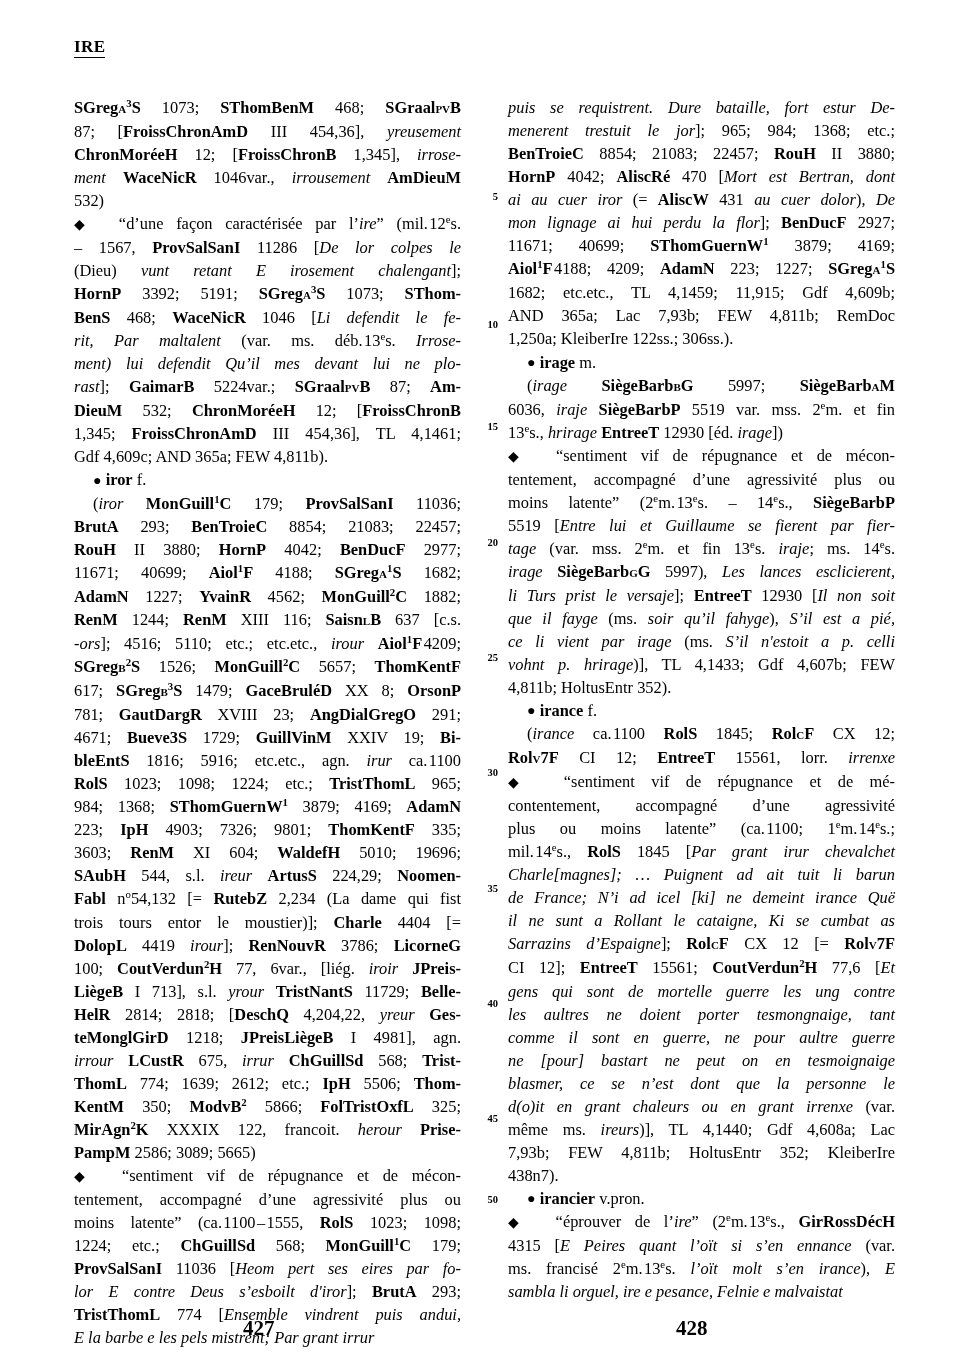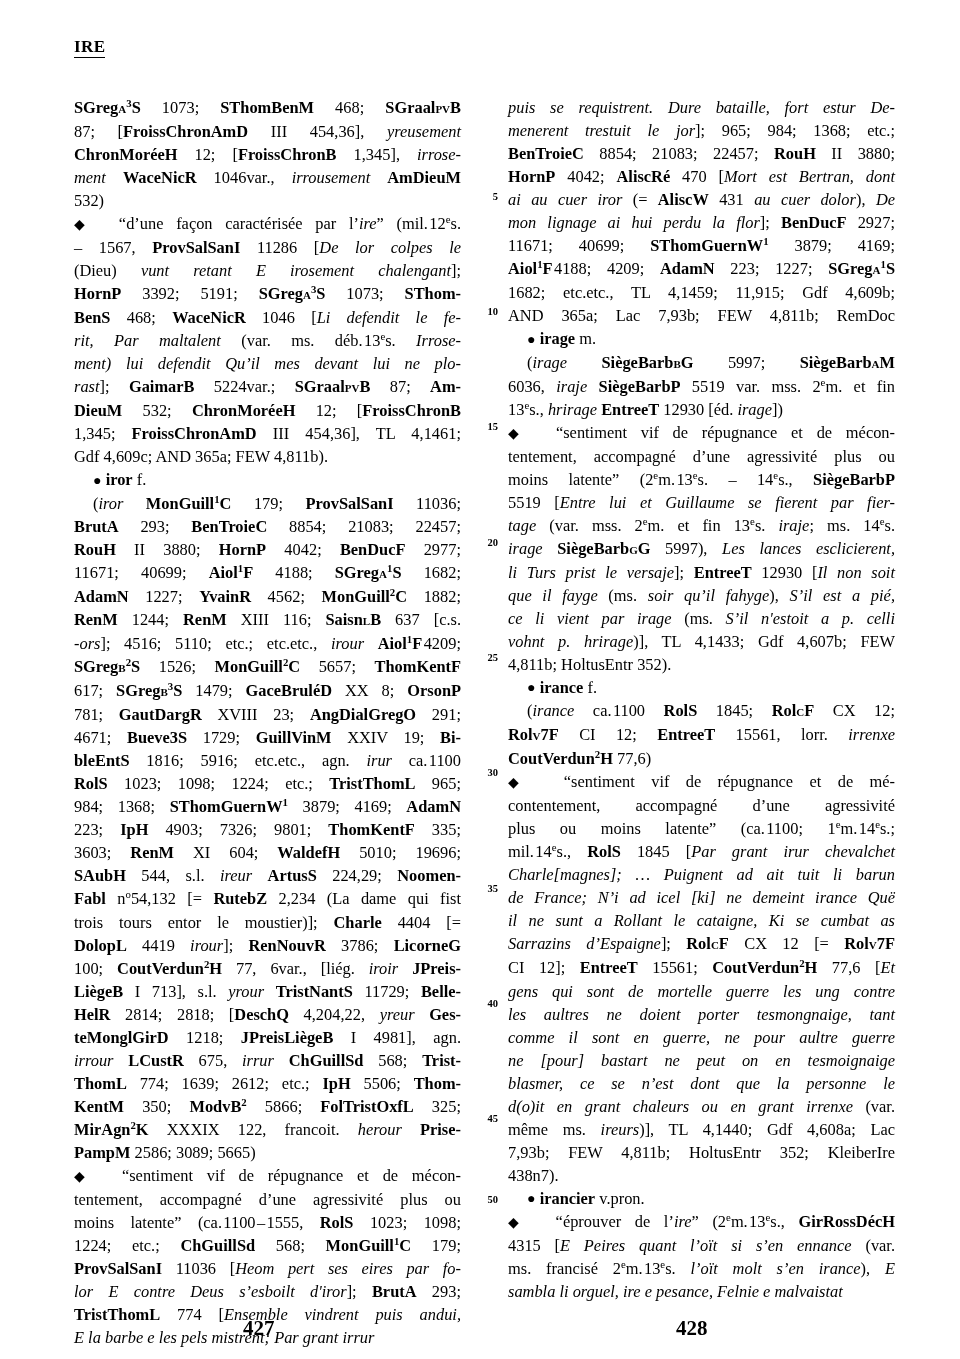--- a/index.html
+++ b/index.html
@@ -186,21 +186,21 @@
       <span class="ln j">1224; etc.; <span class="bd">ChGuillSd</span> 568; <span class="bd">MonGuill<sup>1</sup>C</span> 179;</span>
       <span class="ln j"><span class="bd">ProvSalSanI</span> 11036 [<i>Heom pert ses eires par fo-</i></span>
       <span class="ln j"><i>lor E contre Deus s’esboilt d'iror</i>]; <span class="bd">BrutA</span> 293;</span>
       <span class="ln j"><span class="bd">TristThomL</span> 774 [<i>Ensemble vindrent puis andui,</i></span>
       <span class="ln last"><i>E la barbe e les pels mistrent; Par grant irrur</i></span>
     </p>
   </div>
 
   <div class="linenums">
     <span class="linenum" style="top:96px;">5</span>
-    <span class="linenum" style="top:211px;margin-left:28px;">10</span>
+    <span class="linenum" style="top:224px;margin-left:28px;">10</span>
     <span class="linenum" style="top:326px;margin-left:6px;">15</span>
     <span class="linenum" style="top:442px;">20</span>
     <span class="linenum" style="top:557px;">25</span>
     <span class="linenum" style="top:672px;">30</span>
     <span class="linenum" style="top:788px;">35</span>
     <span class="linenum" style="top:903px;">40</span>
     <span class="linenum" style="top:1018px;">45</span>
     <span class="linenum" style="top:1099px;">50</span>
   </div>
 
@@ -209,39 +209,39 @@
       <span class="ln j"><i>puis se requistrent. Dure bataille, fort estur De-</i></span>
       <span class="ln j"><i>menerent trestuit le jor</i>]; 965; 984; 1368; etc.;</span>
       <span class="ln j"><span class="bd">BenTroieC</span> 8854; 21083; 22457; <span class="bd">RouH</span> II 3880;</span>
       <span class="ln j"><span class="bd">HornP</span> 4042; <span class="bd">AliscRé</span> 470 [<i>Mort est Bertran, dont</i></span>
       <span class="ln j"><i>ai au cuer iror</i> (= <span class="bd">AliscW</span> 431 <i>au cuer dolor</i>), <i>De</i></span>
       <span class="ln j"><i>mon lignage ai hui perdu la flor</i>]; <span class="bd">BenDucF</span> 2927;</span>
       <span class="ln j">11671; 40699; <span class="bd">SThomGuernW<sup>1</sup></span> 3879; 4169;</span>
       <span class="ln j"><span class="bd">Aiol<sup>1</sup>F</span> 4188; 4209; <span class="bd">AdamN</span> 223; 1227; <span class="bd">SGreg<span class="sc">a</span><sup>1</sup>S</span></span>
       <span class="ln j">1682; etc.etc., TL 4,1459; 11,915; Gdf 4,609b;</span>
       <span class="ln j">AND 365a; Lac 7,93b; FEW 4,811b; RemDoc</span>
+      <span class="ln last">1,250a; KleiberIre 122ss.; 306ss.).</span>
       <span class="ln last"><span class="marker-indent"></span><span class="bullet"></span>&nbsp;<span class="bd">irage</span> m.</span>
       <span class="ln j"><span class="para-indent"></span>(<i>irage</i> <span class="bd">SiègeBarb<span class="sc">b</span>G</span> 5997; <span class="bd">SiègeBarb<span class="sc">a</span>M</span></span>
       <span class="ln j">6036, <i>iraje</i> <span class="bd">SiègeBarbP</span> 5519 var. mss. 2<sup>e</sup>m. et fin</span>
       <span class="ln last">13<sup>e</sup>s., <i>hrirage</i> <span class="bd">EntreeT</span> 12930 [éd. <i>irage</i>])</span>
       <span class="ln j"><span class="diamond"></span>&nbsp;&nbsp;“sentiment vif de répugnance et de mécon-</span>
       <span class="ln j">tentement, accompagné d’une agressivité plus ou</span>
       <span class="ln j">moins latente” (2<sup>e</sup>m. 13<sup>e</sup>s. – 14<sup>e</sup>s., <span class="bd">SiègeBarbP</span></span>
       <span class="ln j">5519 [<i>Entre lui et Guillaume se fierent par fier-</i></span>
       <span class="ln j"><i>tage</i> (var. mss. 2<sup>e</sup>m. et fin 13<sup>e</sup>s. <i>iraje</i>; ms. 14<sup>e</sup>s.</span>
       <span class="ln j"><i>irage</i> <span class="bd">SiègeBarb<span class="sc">g</span>G</span> 5997), <i>Les lances esclicierent,</i></span>
       <span class="ln j"><i>li Turs prist le versaje</i>]; <span class="bd">EntreeT</span> 12930 [<i>Il non soit</i></span>
       <span class="ln j"><i>que il fayge</i> (ms. <i>soir qu’il fahyge</i>), <i>S’il est a pié,</i></span>
       <span class="ln j"><i>ce li vient par irage</i> (ms. <i>S’il n'estoit a p. celli</i></span>
       <span class="ln j"><i>vohnt p. hrirage</i>)], TL 4,1433; Gdf 4,607b; FEW</span>
       <span class="ln last">4,811b; HoltusEntr 352).</span>
       <span class="ln last"><span class="marker-indent"></span><span class="bullet"></span>&nbsp;<span class="bd">irance</span> f.</span>
       <span class="ln j"><span class="para-indent"></span>(<i>irance</i> ca. 1100 <span class="bd">RolS</span> 1845; <span class="bd">Rol<span class="sc">c</span>F</span> CX 12;</span>
       <span class="ln j"><span class="bd">Rol<span class="sc">v</span>7F</span> CI 12; <span class="bd">EntreeT</span> 15561, lorr. <i>irrenxe</i></span>
-      <span class="ln last"><span class="bd">CoutVerdun<sup>2</sup>H</span> 77,6)</span>
       <span class="ln j"><span class="diamond"></span>&nbsp;&nbsp;“sentiment vif de répugnance et de mé-</span>
       <span class="ln j">contentement, accompagné d’une agressivité</span>
       <span class="ln j">plus ou moins latente” (ca. 1100; 1<sup>e</sup>m. 14<sup>e</sup>s.;</span>
       <span class="ln j">mil. 14<sup>e</sup>s., <span class="bd">RolS</span> 1845 [<i>Par grant irur chevalchet</i></span>
       <span class="ln j"><i>Charle[magnes]; … Puignent ad ait tuit li barun</i></span>
       <span class="ln j"><i>de France; N’i ad icel [ki] ne demeint irance Quë</i></span>
       <span class="ln j"><i>il ne sunt a Rollant le cataigne, Ki se cumbat as</i></span>
       <span class="ln j"><i>Sarrazins d’Espaigne</i>]; <span class="bd">Rol<span class="sc">c</span>F</span> CX 12 [= <span class="bd">Rol<span class="sc">v</span>7F</span></span>
       <span class="ln j">CI 12]; <span class="bd">EntreeT</span> 15561; <span class="bd">CoutVerdun<sup>2</sup>H</span> 77,6 [<i>Et</i></span>
       <span class="ln j"><i>gens qui sont de mortelle guerre les ung contre</i></span>

